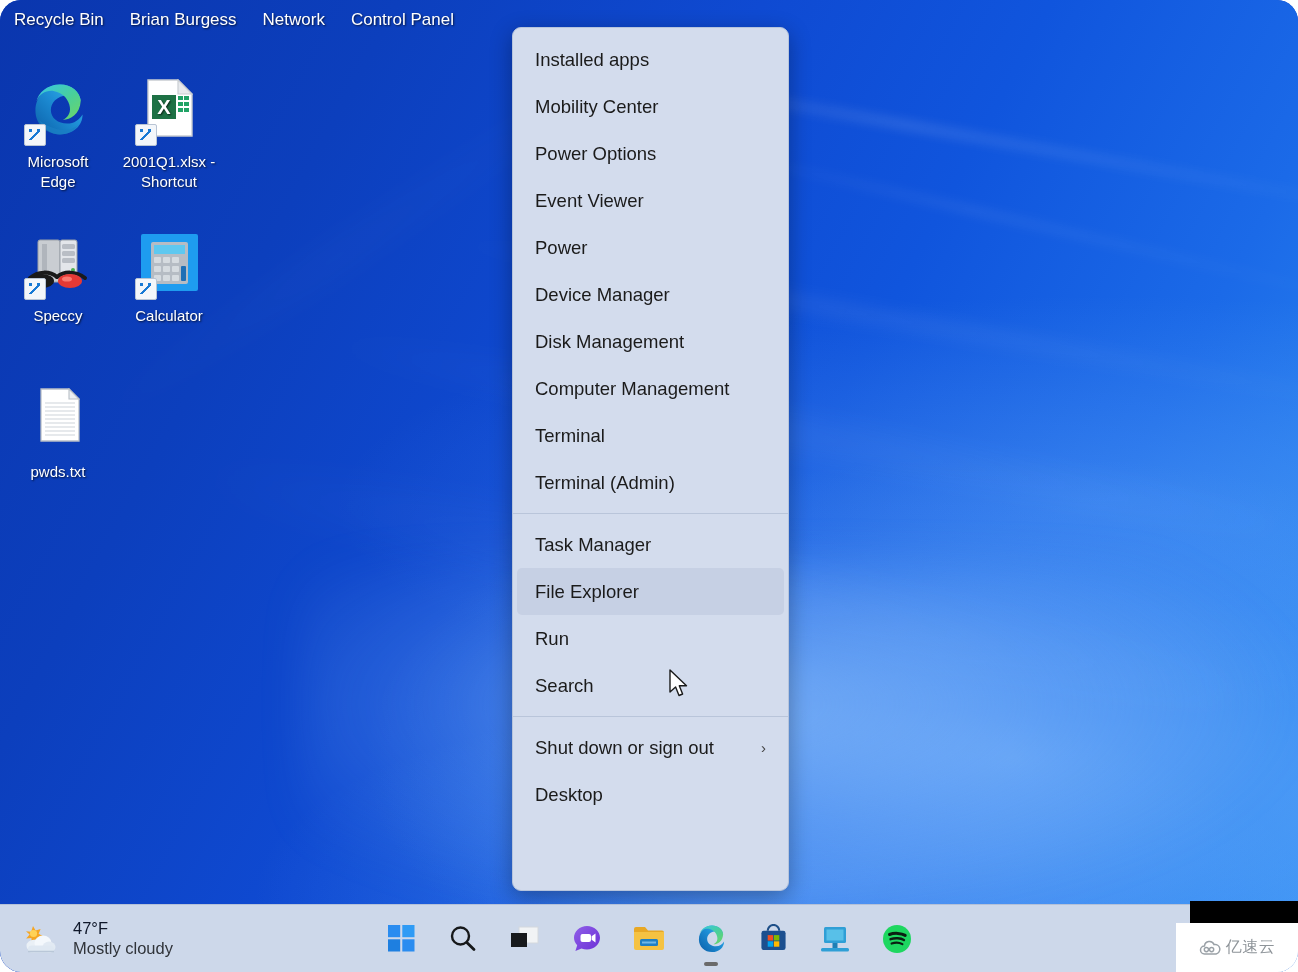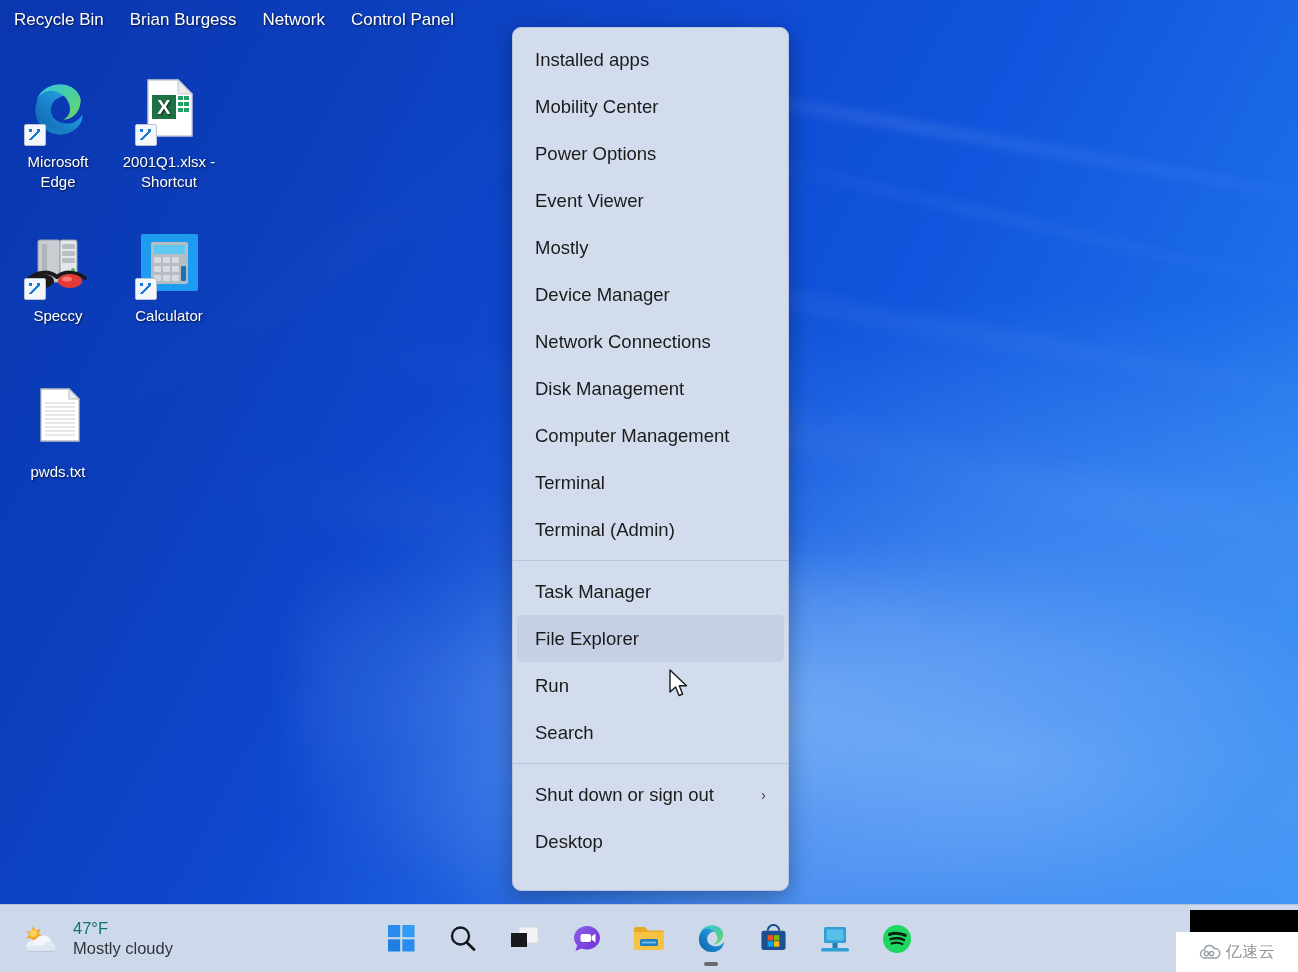--- a/index.html
+++ b/index.html
@@ -10,20 +10,21 @@
     overflow: hidden;
     font-family: "Liberation Sans", sans-serif;
   }
 
   #screen {
     position: relative;
     width: 1298px;
     height: 972px;
     overflow: hidden;
     background: #0b43c4;
+    border-radius: 21px;
   }
 
   
   #wallpaper {
     position: absolute;
     inset: 0;
     background:
       radial-gradient(ellipse 900px 420px at 78% 78%, rgba(150,200,255,0.50) 0%, rgba(120,180,255,0.18) 45%, rgba(255,255,255,0) 72%),
       radial-gradient(ellipse 1100px 300px at 85% 52%, rgba(120,185,255,0.30) 0%, rgba(255,255,255,0) 70%),
       radial-gradient(ellipse 700px 260px at 60% 92%, rgba(130,190,255,0.35) 0%, rgba(255,255,255,0) 75%),
@@ -239,21 +240,21 @@
   #weather-widget {
     display: flex;
     align-items: center;
     gap: 13px;
     padding: 0 16px 0 20px;
     height: 52px;
     border-radius: 6px;
     cursor: default;
   }
   #weather-text { display: flex; flex-direction: column; justify-content: center; gap: 1px; }
-  #weather-temp { font-size: 16.5px; color: #0f766e; line-height: 1.15; }
+  #weather-temp { font-size: 16.5px; color: #0f172a; line-height: 1.15; }
   #weather-cond { font-size: 16.5px; color: #30343a; line-height: 1.15; }
 
   #taskbar-center {
     position: absolute;
     left: 50%;
     transform: translateX(-50%);
     display: flex;
     align-items: center;
     gap: 18px;
   }
@@ -282,21 +283,21 @@
     pointer-events: none;
   }
   #watermark-bar {
     width: 108px;
     height: 22px;
     background: #000000;
     margin-left: 14px;
   }
   #watermark-box {
     width: 122px;
-    height: 40px;
+    height: 49px;
     background: #ffffff;
     display: flex;
     align-items: center;
     justify-content: center;
     gap: 5px;
   }
   #watermark-text {
     font-size: 16px;
     color: #8e9499;
     letter-spacing: 0.5px;
@@ -440,23 +441,22 @@
 
   </div>
 
   <div id="context-menu">
 
     <div class="menu-group">
       <div class="menu-item">Installed apps</div>
       <div class="menu-item">Mobility Center</div>
       <div class="menu-item">Power Options</div>
       <div class="menu-item">Event Viewer</div>
-      <div class="menu-item">Mostly</div>
+      <div class="menu-item">Power</div>
       <div class="menu-item">Device Manager</div>
-      <div class="menu-item">Network Connections</div>
       <div class="menu-item">Disk Management</div>
       <div class="menu-item">Computer Management</div>
       <div class="menu-item">Terminal</div>
       <div class="menu-item">Terminal (Admin)</div>
     </div>
 
     <div class="menu-sep"></div>
 
     <div class="menu-group">
       <div class="menu-item">Task Manager</div>

